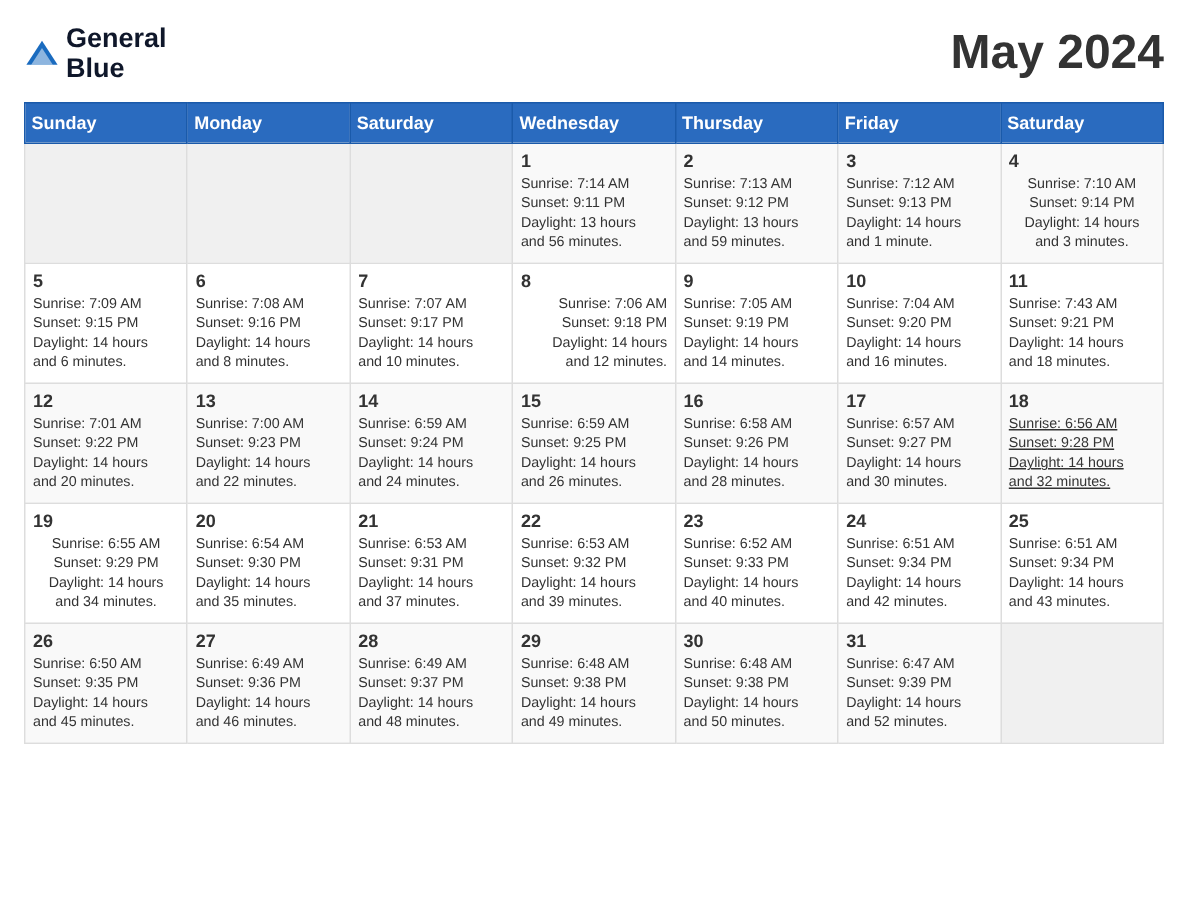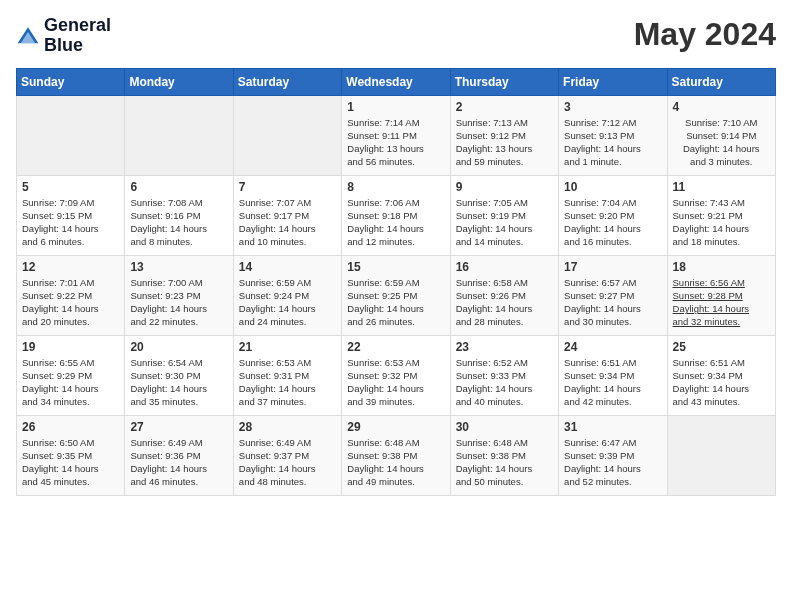--- a/index.html
+++ b/index.html
@@ -173,21 +173,21 @@
         </td>
         <td>
           <div class="day-num">7</div>
           <div class="day-info" style="white-space: pre-line;">Sunrise: 7:07 AM
 Sunset: 9:17 PM
 Daylight: 14 hours
 and 10 minutes.</div>
         </td>
         <td>
           <div class="day-num">8</div>
-          <div class="day-info" style="white-space: pre-line;">Sunrise: 7:06 AM
+          <div class="day-info" style="white-space: pre-line; text-align: right;">Sunrise: 7:06 AM
 Sunset: 9:18 PM
 Daylight: 14 hours
 and 12 minutes.</div>
         </td>
         <td>
           <div class="day-num">9</div>
           <div class="day-info" style="white-space: pre-line;">Sunrise: 7:05 AM
 Sunset: 9:19 PM
 Daylight: 14 hours
 and 14 minutes.</div>
@@ -254,21 +254,21 @@
           <div class="day-num">18</div>
           <div class="day-info" style="white-space: pre-line; text-decoration: underline;">Sunrise: 6:56 AM
 Sunset: 9:28 PM
 Daylight: 14 hours
 and 32 minutes.</div>
         </td>
       </tr>
       <tr>
         <td>
           <div class="day-num">19</div>
-          <div class="day-info" style="white-space: pre-line;">Sunrise: 6:55 AM
+          <div class="day-info" style="white-space: pre-line; text-align: center;">Sunrise: 6:55 AM
 Sunset: 9:29 PM
 Daylight: 14 hours
 and 34 minutes.</div>
         </td>
         <td>
           <div class="day-num">20</div>
           <div class="day-info" style="white-space: pre-line;">Sunrise: 6:54 AM
 Sunset: 9:30 PM
 Daylight: 14 hours
 and 35 minutes.</div>

